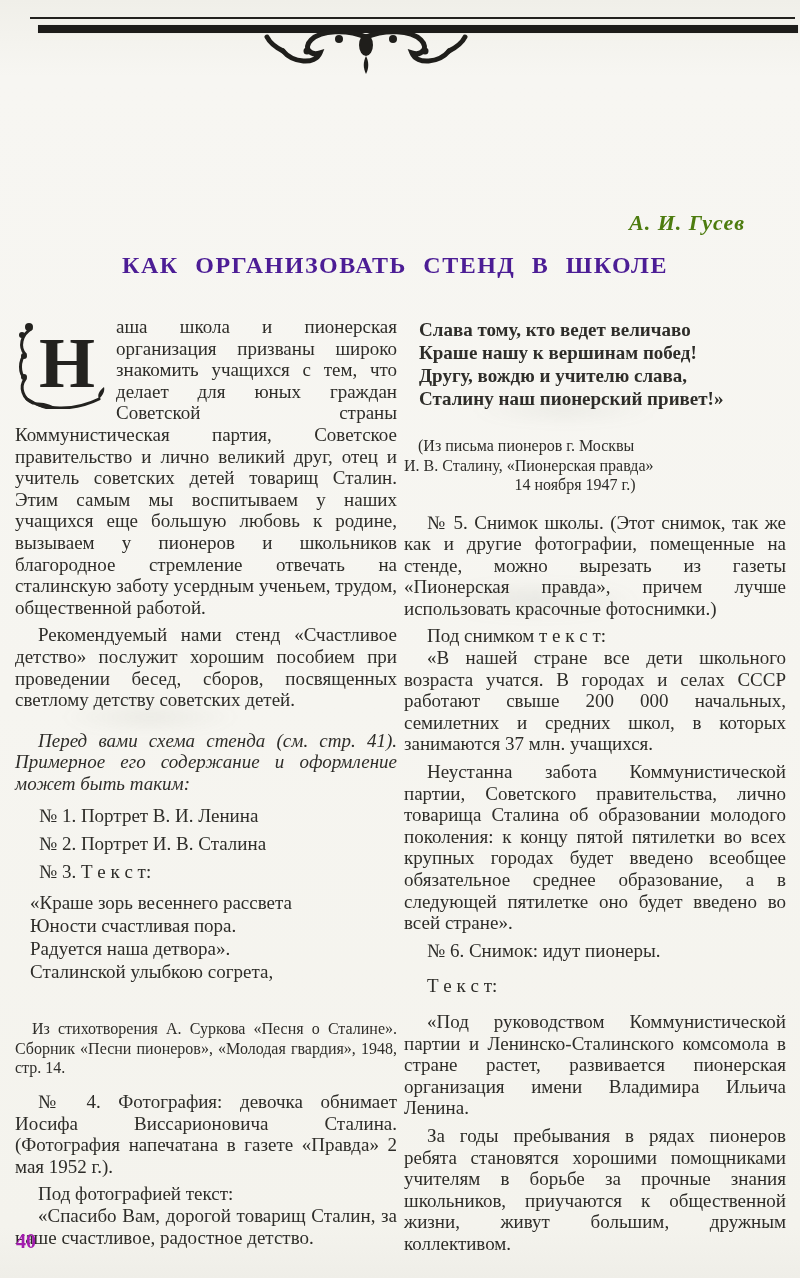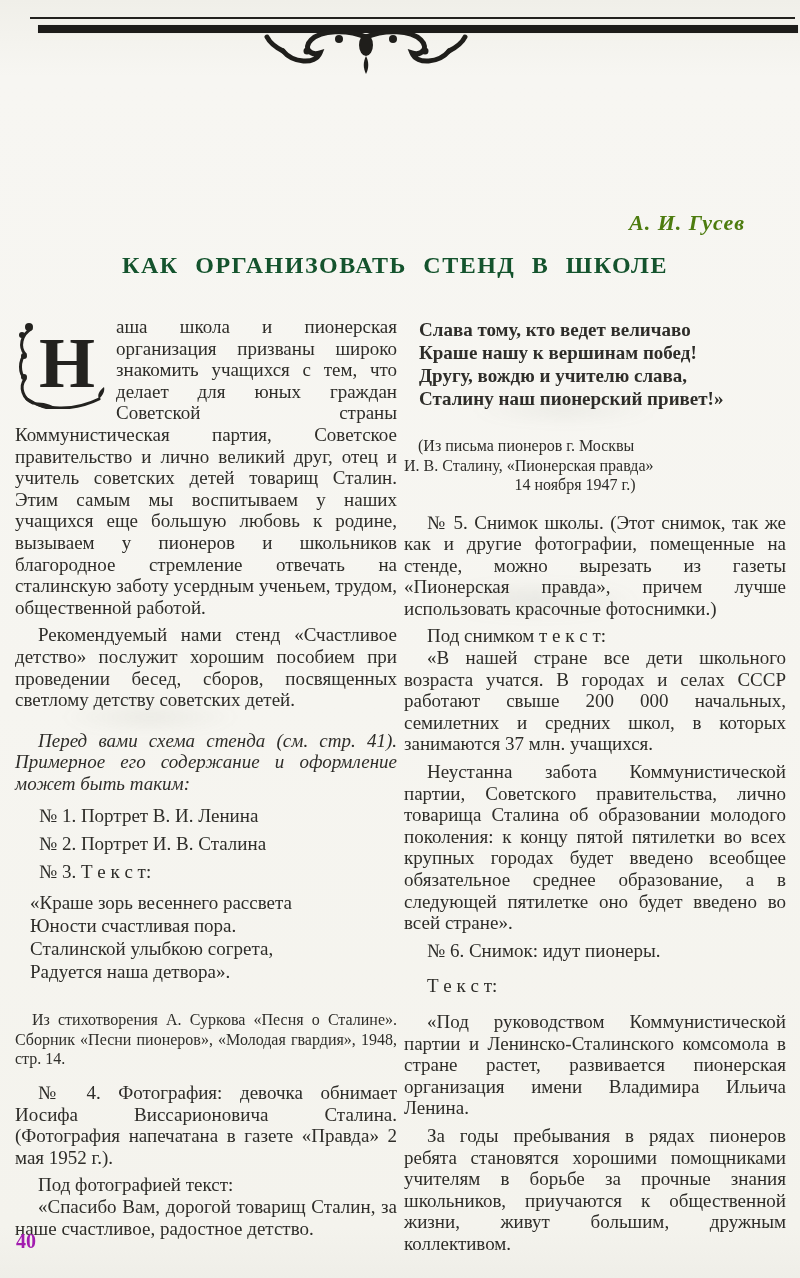--- a/index.html
+++ b/index.html
@@ -19,38 +19,38 @@
   .rule-thick{position:absolute;left:38px;right:2px;top:25px;height:8px;background:#1d1c1a;
     box-shadow:0 0 0.5px #1d1c1a;}
   .ornament{position:absolute;left:263px;top:29px;}
 
   .author{
     position:absolute;top:210px;right:55px;
     font-size:22px;font-weight:bold;font-style:italic;letter-spacing:1px;color:#4d7c0f;
   }
   .title{
     position:absolute;top:252px;left:0;right:10px;text-align:center;
-    font-size:24px;font-weight:bold;letter-spacing:1.5px;word-spacing:9px;color:#14532d;
+    font-size:24px;font-weight:bold;letter-spacing:1.5px;word-spacing:9px;color:#4c1d95;
   }
 
   .col{position:absolute;top:316px;font-size:19px;line-height:21.6px;text-align:justify;}
   .col-left{left:15px;width:382px;}
   .col-right{left:404px;width:382px;}
 
   p{margin:0;}
   .indent{text-indent:23px;}
   .mt1{margin-top:6px;}
   .mt2{margin-top:19px;font-style:italic;}
   .mt3{margin-top:13px;}
 
   .dropcap{float:left;width:92px;height:90px;margin:3px 9px 1px 0;}
   .list{margin-top:8px;padding-left:24px;}
   .list div{line-height:28px;}
   .poem{margin-top:5px;margin-left:15px;line-height:23px;text-align:left;}
-  .cite{font-size:16px;line-height:19.5px;margin-top:27px;}
+  .cite{font-size:16px;line-height:19.5px;margin-top:36px;}
   .cite-just{text-align:justify;text-indent:17px;}
   .cite-lines div{text-align:left;}
   .cite-l1{padding-left:14px;}
   .cite-l3{text-align:center !important;padding-right:40px;}
 
   .page-number{position:absolute;left:16px;top:1230px;font-size:20px;font-weight:bold;color:#a21caf;}
 </style>
 </head>
 <body>
 
@@ -104,22 +104,22 @@
   <p class="indent mt1">Рекомендуемый нами стенд «Счастливое детство» послужит хорошим пособием при проведении бесед, сборов, посвященных светлому детству советских детей.</p>
   <p class="indent mt2">Перед вами схема стенда (см. стр. 41). Примерное его содержание и оформление может быть таким:</p>
   <div class="list">
     <div>№ 1. Портрет В. И. Ленина</div>
     <div>№ 2. Портрет И. В. Сталина</div>
     <div>№ 3. Т е к с т:</div>
   </div>
   <div class="poem">
     <div>«Краше зорь весеннего рассвета</div>
     <div>Юности счастливая пора.</div>
+    <div>Радуется наша детвора».</div>
     <div>Сталинской улыбкою согрета,</div>
-    <div>Радуется наша детвора».</div>
   </div>
   <p class="cite cite-just">Из стихотворения А. Суркова «Песня о Сталине». Сборник «Песни пионеров», «Молодая гвардия», 1948, стр. 14.</p>
   <p class="indent mt3">№ 4. Фотография: девочка обнимает Иосифа Виссарионовича Сталина. (Фотография напечатана в газете «Правда» 2 мая 1952 г.).</p>
   <p class="indent mt1">Под фотографией текст:</p>
   <p class="indent">«Спасибо Вам, дорогой товарищ Сталин, за наше счастливое, радостное детство.</p>
 </div>
 
 <div class="col col-right">
   <div class="poem" style="margin-top:2px;font-weight:bold;">
     <div>Слава тому, кто ведет величаво</div>

